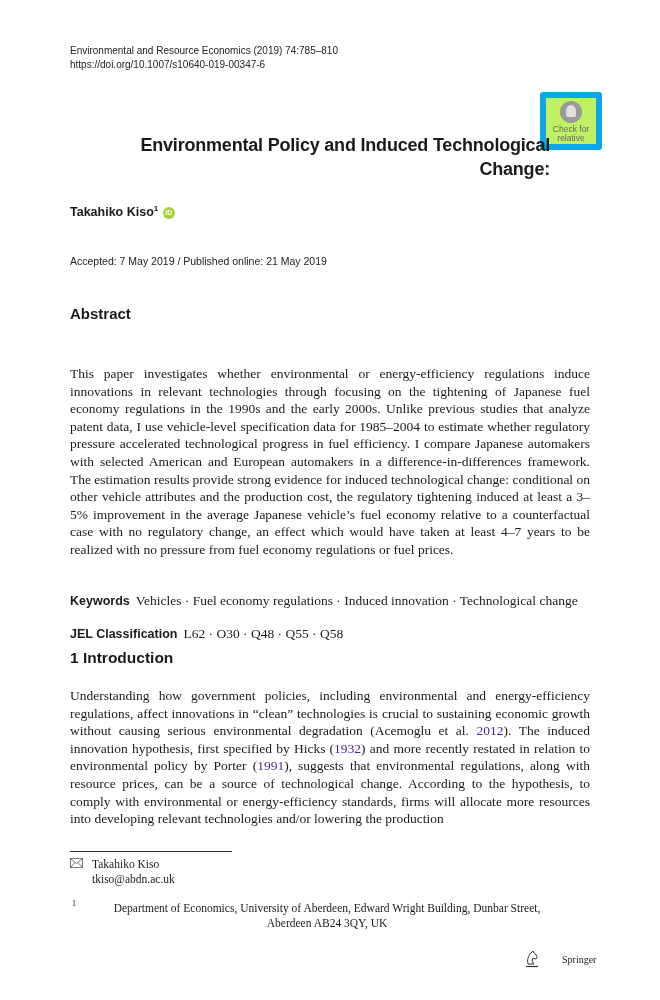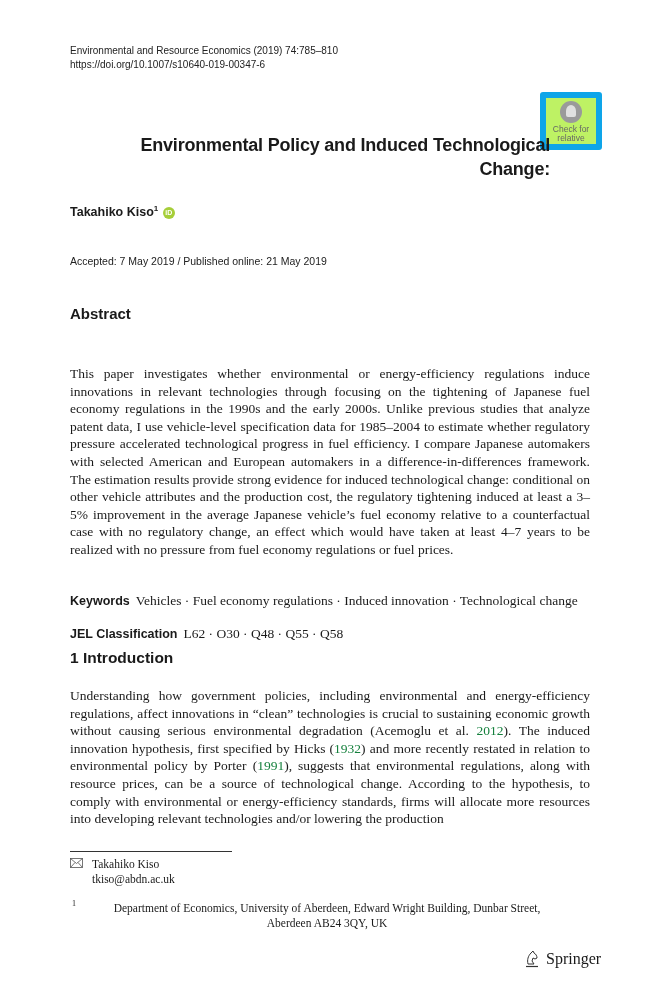--- a/index.html
+++ b/index.html
@@ -17,28 +17,28 @@
   .author sup { font-size: 8px; font-weight: bold; }
   .orcid { display: inline-block; width: 12px; height: 12px; border-radius: 50%; background: #a6ce39; color: #fff; font-size: 7px; line-height: 12px; text-align: center; font-weight: bold; vertical-align: 1px; margin-left: 1px; }
   .dates { left: 70px; top: 246px; font-size: 10.5px; line-height: 14px; color: #222; margin-top: 8px; }
   .abstract-h { left: 70px; top: 305px; font-size: 15px; font-weight: bold; }
   .abstract-body { left: 70px; top: 321px; width: 520px; font-size: 13.5px; line-height: 17.6px; text-align: justify; color: #1a1a1a; margin-top: 44px; }
   .kw { left: 70px; top: 545px; width: 520px; font-size: 13.5px; line-height: 17.6px; margin-top: 47px; }
   .kw .lbl, .jel .lbl { font-family: "Liberation Sans", "DejaVu Sans", sans-serif; font-weight: bold; font-size: 12.5px; margin-right: 6px; }
   .jel { left: 70px; top: 620px; font-size: 13.5px; line-height: 27px; }
   .sec-h { left: 70px; top: 649px; font-size: 15.5px; font-weight: bold; }
   .intro-body { left: 70px; top: 687px; width: 520px; font-size: 13.5px; line-height: 17.6px; text-align: justify; }
-  .cite { color: #15803d; }
+  .cite { color: #4c1d95; }
   .rule { left: 70px; top: 851px; width: 162px; height: 1px; background: #333; }
   .fn { font-size: 11.5px; line-height: 15px; }
   .fn-mail-icon { left: 70px; top: 858px; width: 13px; height: 10px; }
   .fn-contact { left: 92px; top: 857px; }
   .fn-num { left: 72px; top: 899px; font-size: 8px; }
   .fn-affil { left: 92px; top: 901px; width: 470px; text-align: center; }
-  .springer { left: 524px; top: 950px; font-size: 16px; display: flex; align-items: center; gap: 6px; }
+  .springer { left: 524px; top: 950px; font-size: 10px; display: flex; align-items: center; gap: 22px; }
 </style>
 </head>
 <body>
 
 <div class="abs journal sans">
   <div>Environmental and Resource Economics (2019) 74:785–810</div>
   <div>https://doi.org/10.1007/s10640-019-00347-6</div>
 </div>
 
 <div class="abs check-badge sans">

